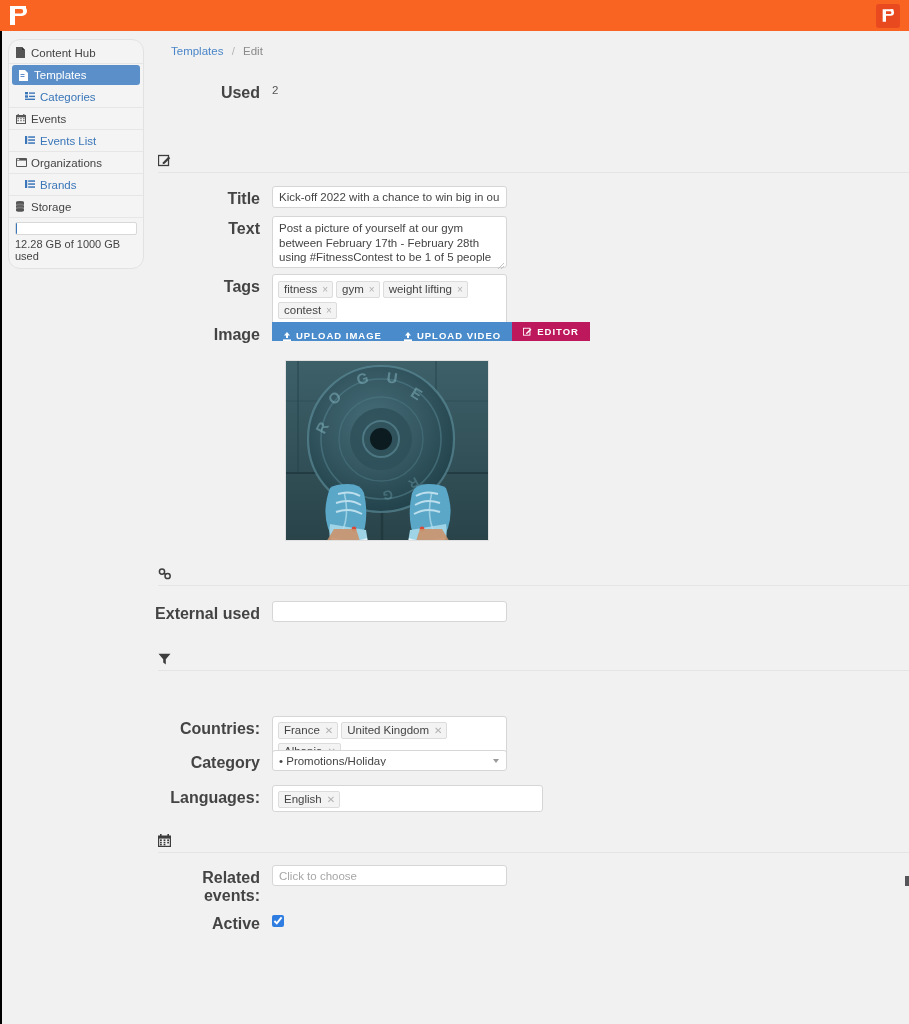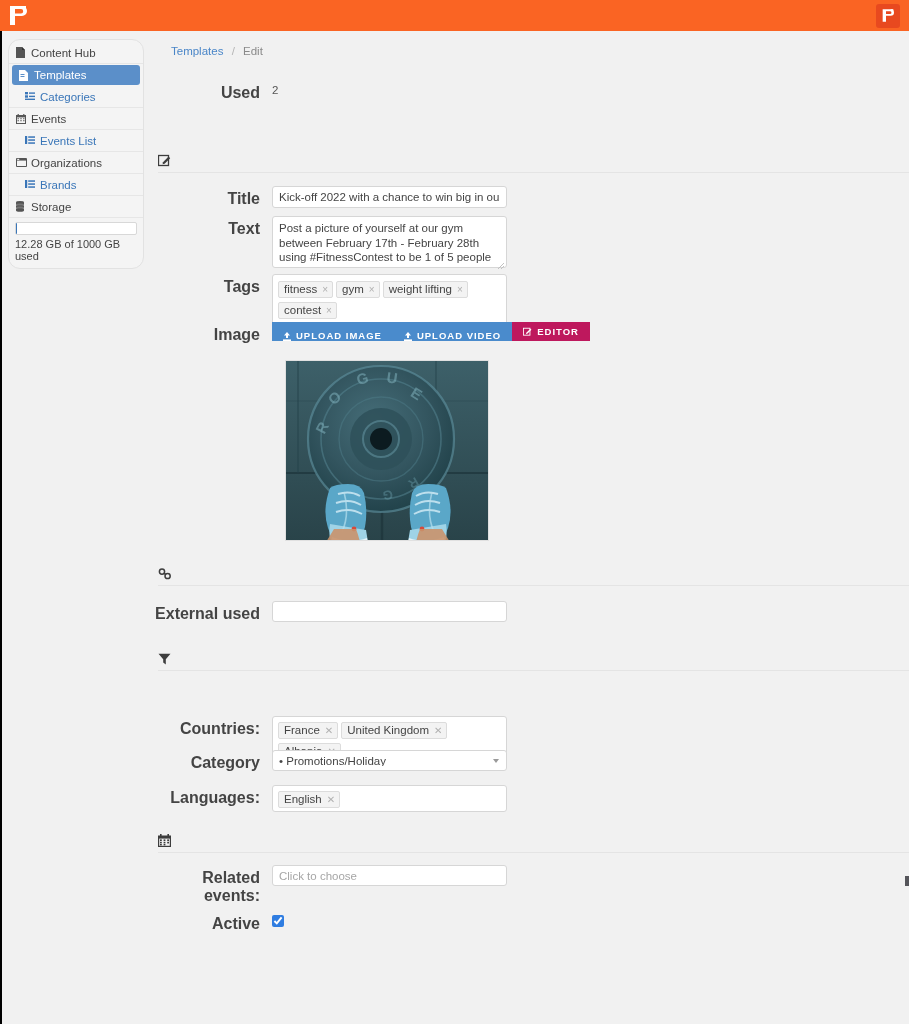--- a/index.html
+++ b/index.html
@@ -547,21 +547,21 @@
     <div class="row" style="left:0; top:719px;">
       <div class="lbl">Category</div>
       <div class="select-wrap" style="width:235px;">
         <select class="inp" style="height:21px;" id="category-select"><option value="Promotions/Holiday">• Promotions/Holiday</option></select>
         <span class="caret"></span>
       </div>
     </div>
 
     <div class="row" style="left:0; top:754px;">
       <div class="lbl">Languages:</div>
-      <div class="tagbox" style="width:235px;min-height:20px;padding:3px 5px 1px 5px;">
+      <div class="tagbox" style="width:271px;min-height:20px;padding:3px 5px 1px 5px;">
         <div id="languages-container"><span class="tag">
               <span>English</span>
               <span class="x">✕</span>
             </span></div>
       </div>
     </div>
 
     <div class="section-head" style="top:803px;">
       <svg width="13" height="13" viewBox="0 0 13 13">
         <rect x="0" y="1.5" width="13" height="11.5" fill="#3d3d3d"></rect>

